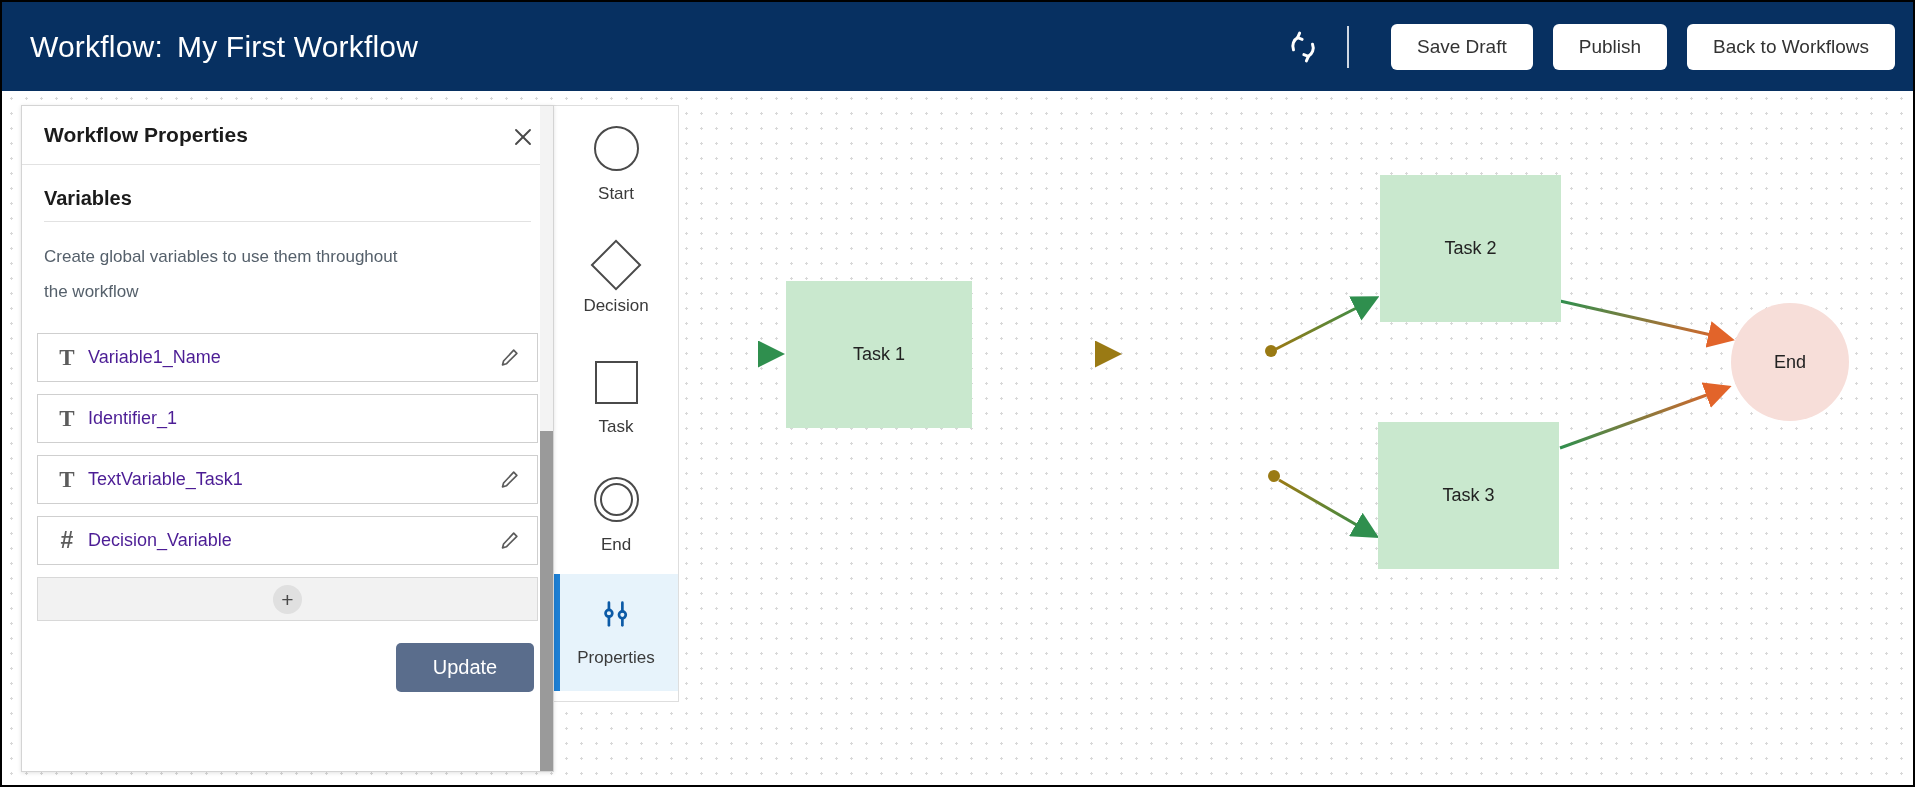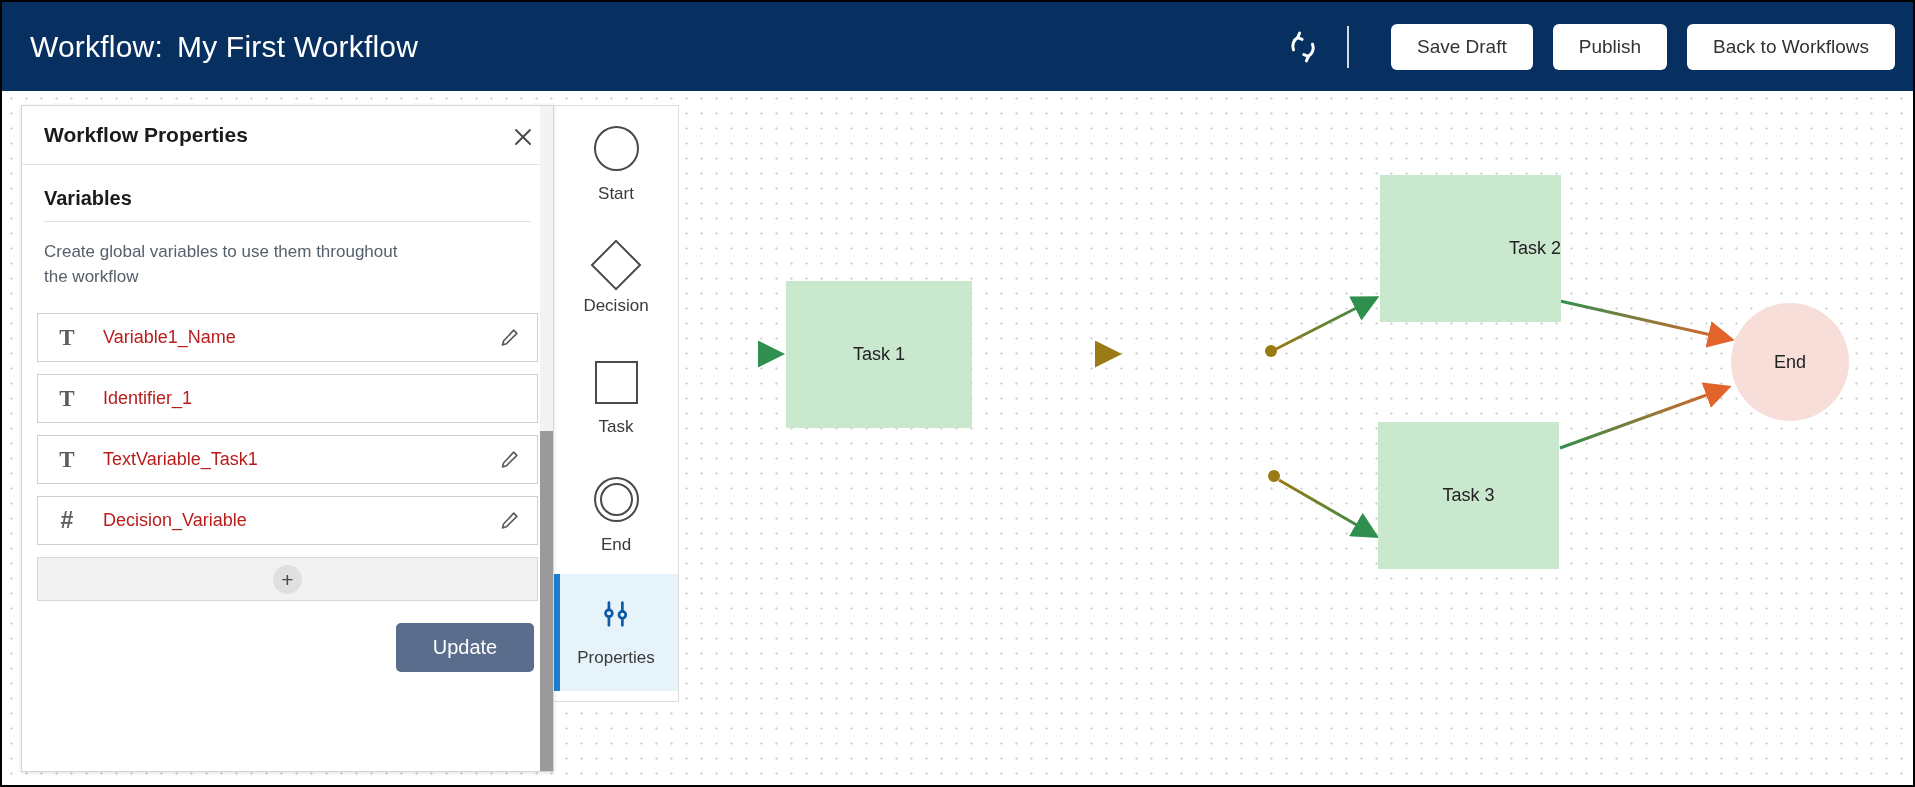--- a/index.html
+++ b/index.html
@@ -26,29 +26,29 @@
 
   
   .panel { position:absolute; left:19px; top:103px; width:533px; height:667px; background:#fff;
            border:1px solid #d4d4d4; box-shadow:0 1px 4px rgba(0,0,0,.12); overflow:hidden; }
   .panel-head { position:relative; height:59px; border-bottom:1px solid #e2e2e2; display:flex; align-items:center; }
   .panel-title { margin-left:22px; font-size:21px; font-weight:700; color:#1b1b1b; }
   .panel-close { position:absolute; right:17px; top:18px; width:26px; height:26px; cursor:pointer;
                  display:flex; align-items:center; justify-content:center; }
   .sec-title { margin:22px 0 0 22px; font-size:20px; font-weight:700; color:#1b1b1b; }
   .sec-rule { margin:11px 22px 0 22px; height:1px; background:#e2e2e2; }
-  .sec-desc { margin:17px 22px 0 22px; font-size:17px; line-height:25px; color:#55606b; width:380px; }
+  .sec-desc { margin:17px 22px 0 22px; font-size:17px; line-height:35px; color:#55606b; width:380px; }
 
   .var-list { margin:24px 15px 0 15px; }
   .var-row { position:relative; height:49px; border:1px solid #cfcfcf; background:#fff; margin-bottom:12px;
              display:flex; align-items:center; cursor:pointer; }
   .var-ico { width:34px; margin-left:12px; text-align:center; color:#5c5c5c; }
   .var-ico.t { font-family:"Liberation Serif", serif; font-weight:700; font-size:23px; }
   .var-ico.h { font-family:"Liberation Sans", sans-serif; font-weight:700; font-size:23px; }
-  .var-name { font-size:18px; color:#b91c1c; margin-left:19px; }
+  .var-name { font-size:18px; color:#4c1d95; margin-left:4px; }
   .var-pencil { position:absolute; right:16px; top:13px; width:22px; height:22px; cursor:pointer; }
 
   .add-row { height:44px; background:#f2f2f2; border:1px solid #d8d8d8; margin:0 15px 0 15px;
              display:flex; align-items:center; justify-content:center; cursor:pointer; }
   .add-circle { width:29px; height:29px; border-radius:50%; background:#e0e0e0; display:flex;
                 align-items:center; justify-content:center; color:#4a4a4a; font-size:21px; line-height:1; }
   .update-wrap { display:flex; justify-content:flex-end; padding:22px 19px 0 0; }
   .update-btn { background:#5a6d8c; color:#fff; border:none; border-radius:5px; height:49px; width:138px;
                 font-size:20px; font-family:"Liberation Sans", sans-serif; cursor:pointer; }
 
@@ -159,21 +159,21 @@
         <line x1="1556" y1="210" x2="1725" y2="248" stroke="url(#g5)" stroke-width="3" marker-end="url(#ao)"></line>
 
         <line x1="1556" y1="357" x2="1722" y2="297" stroke="url(#g6)" stroke-width="3" marker-end="url(#ao)"></line>
       </svg>
 
       <div class="node node-task" style="left:782px; top:190px; width:186px; height:147px;justify-content:center;">
         <span>Task 1</span>
       </div>
 
 
-      <div class="node node-task" style="left:1376px; top:84px; width:181px; height:147px;justify-content:flex-end;">
+      <div class="node node-task" style="left:1376px; top:84px; width:181px; height:147px;">
         <span>Task 2</span>
       </div>
 
       <div class="node node-task" style="left:1374px; top:331px; width:181px; height:147px;">
         <span>Task 3</span>
       </div>
 
       <div class="node node-end" style="left:1727px; top:212px; width:118px; height:118px;">
         <span>End</span>
       </div>

